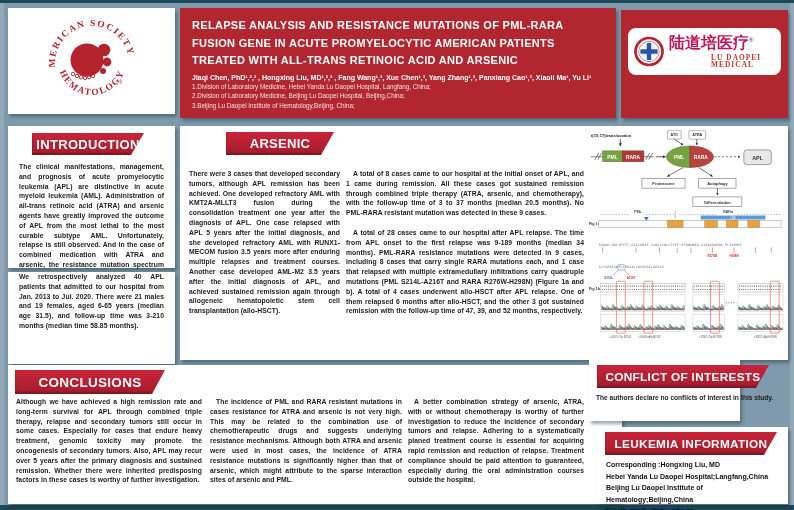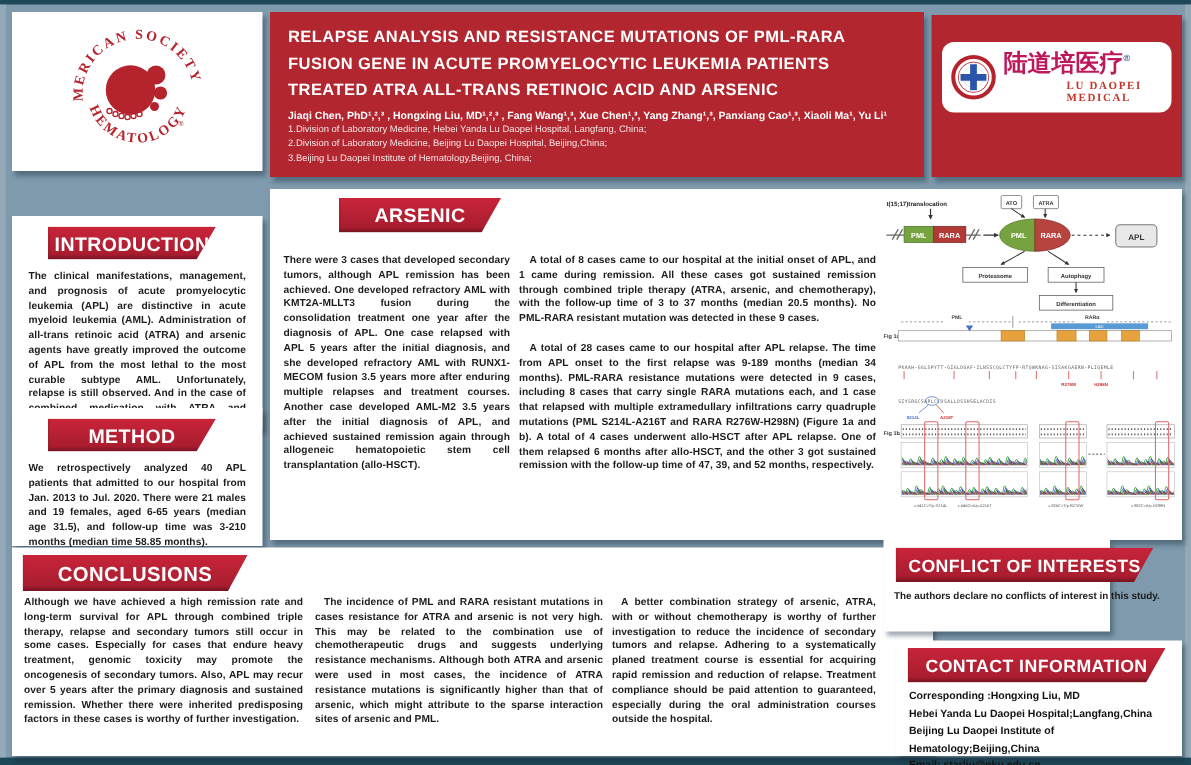--- a/index.html
+++ b/index.html
@@ -26,21 +26,21 @@
   .ash-panel{left:8px;top:8px;width:167px;height:106px;display:flex;align-items:center;justify-content:center;}
   .ldp-panel{left:621px;top:10px;width:167px;height:108px;}
   .ldp-pill{position:absolute;left:7px;top:18px;width:153px;height:47px;background:#fff;border-radius:8px;
             display:flex;align-items:center;padding-left:6px;box-sizing:border-box;}
   .ldp-text{margin-left:5px;line-height:1;}
   .ldp-cn{font-size:16px;font-weight:bold;color:#be185d;white-space:nowrap;font-family:Liberation Mono, monospace;}
   .ldp-reg{font-size:6px;color:#1b2f73;vertical-align:super;}
   .ldp-en{font-family:"Liberation Serif",serif;font-weight:bold;font-size:7.3px;color:#C0392B;
           letter-spacing:1.1px;margin-top:2px;padding-left:42px;}
   
-  .intro-panel{left:8px;top:126px;width:167px;height:142px;margin-top:18px;}
+  .intro-panel{left:8px;top:126px;width:167px;height:142px;}
   .method-panel{left:8px;top:272px;width:167px;height:92px;}
   .sec-banner{width:112px;height:22px;margin:7px auto 7px 24px;font-size:13px;}
   .pad-body{margin:0 11px;}
   
   .results-panel{left:180px;top:126px;width:608px;height:234px;}
   .results-banner{position:absolute;left:46px;top:6px;width:108px;height:23px;font-size:13px;}
   .res-col1{position:absolute;left:9px;top:43px;width:151px;}
   .res-col2{position:absolute;left:166px;top:43px;width:238px;}
   .res-col2 p{text-indent:7px;margin-bottom:10px;}
   .figure-wrap{position:absolute;left:409px;top:4px;width:196px;height:226px;}
@@ -97,21 +97,21 @@
           <circle cx="39" cy="66.3" r="1.7"></circle>
         <circle cx="43" cy="67" r="1.7"></circle>
           <circle cx="47" cy="66.3" r="1.7"></circle>
           <circle cx="51" cy="65" r="1.7"></circle>
       </g>
       <text x="77" y="73" font-size="4.5" fill="#B5232D">®</text>
     </svg>
   </div>
 
   <div class="red-panel title-panel">
-    <p class="poster-title">RELAPSE ANALYSIS AND RESISTANCE MUTATIONS OF PML-RARA FUSION GENE IN ACUTE PROMYELOCYTIC LEUKEMIA PATIENTS TREATED ATRA ALL-TRANS RETINOIC ACID AND ARSENIC</p>
+    <p class="poster-title">RELAPSE ANALYSIS AND RESISTANCE MUTATIONS OF PML-RARA FUSION GENE IN ACUTE PROMYELOCYTIC AMERICAN PATIENTS TREATED WITH ALL-TRANS RETINOIC ACID AND ARSENIC</p>
     <p class="poster-authors">Jiaqi Chen, PhD¹,²,³ , Hongxing Liu, MD¹,²,³ , Fang Wang¹,³, Xue Chen¹,³, Yang Zhang¹,³, Panxiang Cao¹,³, Xiaoli Ma¹, Yu Li¹</p>
     <p class="poster-affil">1.Division of Laboratory Medicine, Hebei Yanda Lu Daopei Hospital, Langfang, China;</p>
     <p class="poster-affil">2.Division of Laboratory Medicine, Beijing Lu Daopei Hospital, Beijing,China;</p>
     <p class="poster-affil">3.Beijing Lu Daopei Institute of Hematology,Beijing, China;</p>
   </div>
 
   <div class="red-panel ldp-panel">
     <div class="ldp-pill">
       <svg width="37" height="37" viewBox="0 0 40 40">
         <circle cx="20" cy="20" r="18" fill="#fff" stroke="#B5232D" stroke-width="3.6"></circle>
@@ -129,23 +129,20 @@
   </div>
 
   <div class="panel intro-panel">
     <div class="banner sec-banner">
       <span>INTRODUCTION</span>
     </div>
     <div class="body-text pad-body">The clinical manifestations, management, and prognosis of acute promyelocytic leukemia (APL) are distinctive in acute myeloid leukemia (AML). Administration of all-trans retinoic acid (ATRA) and arsenic agents have greatly improved the outcome of APL from the most lethal to the most curable subtype AML. Unfortunately, relapse is still observed. And in the case of combined medication with ATRA and arsenic, the resistance mutation spectrum of PML-RARA is far from being revealed.</div>
   </div>
 
   <div class="panel method-panel">
-    <div class="banner sec-banner">
-      <span>METHOD</span>
-    </div>
     <div class="body-text pad-body">We retrospectively analyzed 40 APL patients that admitted to our hospital from Jan. 2013 to Jul. 2020. There were 21 males and 19 females, aged 6-65 years (median age 31.5), and follow-up time was 3-210 months (median time 58.85 months).</div>
   </div>
 
   <div class="panel results-panel">
     <div class="banner results-banner">
       <span>ARSENIC</span>
     </div>
     <div class="res-col1 body-text">
       <p>There were 3 cases that developed secondary tumors, although APL remission has been achieved. One developed refractory AML with KMT2A-MLLT3 fusion during the consolidation treatment one year after the diagnosis of APL. One case relapsed with APL 5 years after the initial diagnosis, and she developed refractory AML with RUNX1-MECOM fusion 3.5 years more after enduring multiple relapses and treatment courses. Another case developed AML-M2 3.5 years after the initial diagnosis of APL, and achieved sustained remission again through allogeneic hematopoietic stem cell transplantation (allo-HSCT).</p>
     </div>
@@ -363,21 +360,21 @@
 
   <div class="panel conflict-panel">
     <div class="banner small-banner">
       <span>CONFLICT OF INTERESTS</span>
     </div>
     <div class="conflict-body">The authors declare no conflicts of interest in this study.</div>
   </div>
 
   <div class="panel contact-panel">
     <div class="banner small-banner">
-      <span>CONTACT INFORMATION</span>
+      <span>LEUKEMIA INFORMATION</span>
     </div>
     <div class="contact-lines">
       <div>Corresponding :Hongxing Liu, MD</div>
       <div>Hebei Yanda Lu Daopei Hospital;Langfang,China</div>
       <div>Beijing Lu Daopei Institute of Hematology;Beijing,China</div>
       <div>Email: starliu@pku.edu.cn</div>
     </div>
   </div>
 </div>
 

